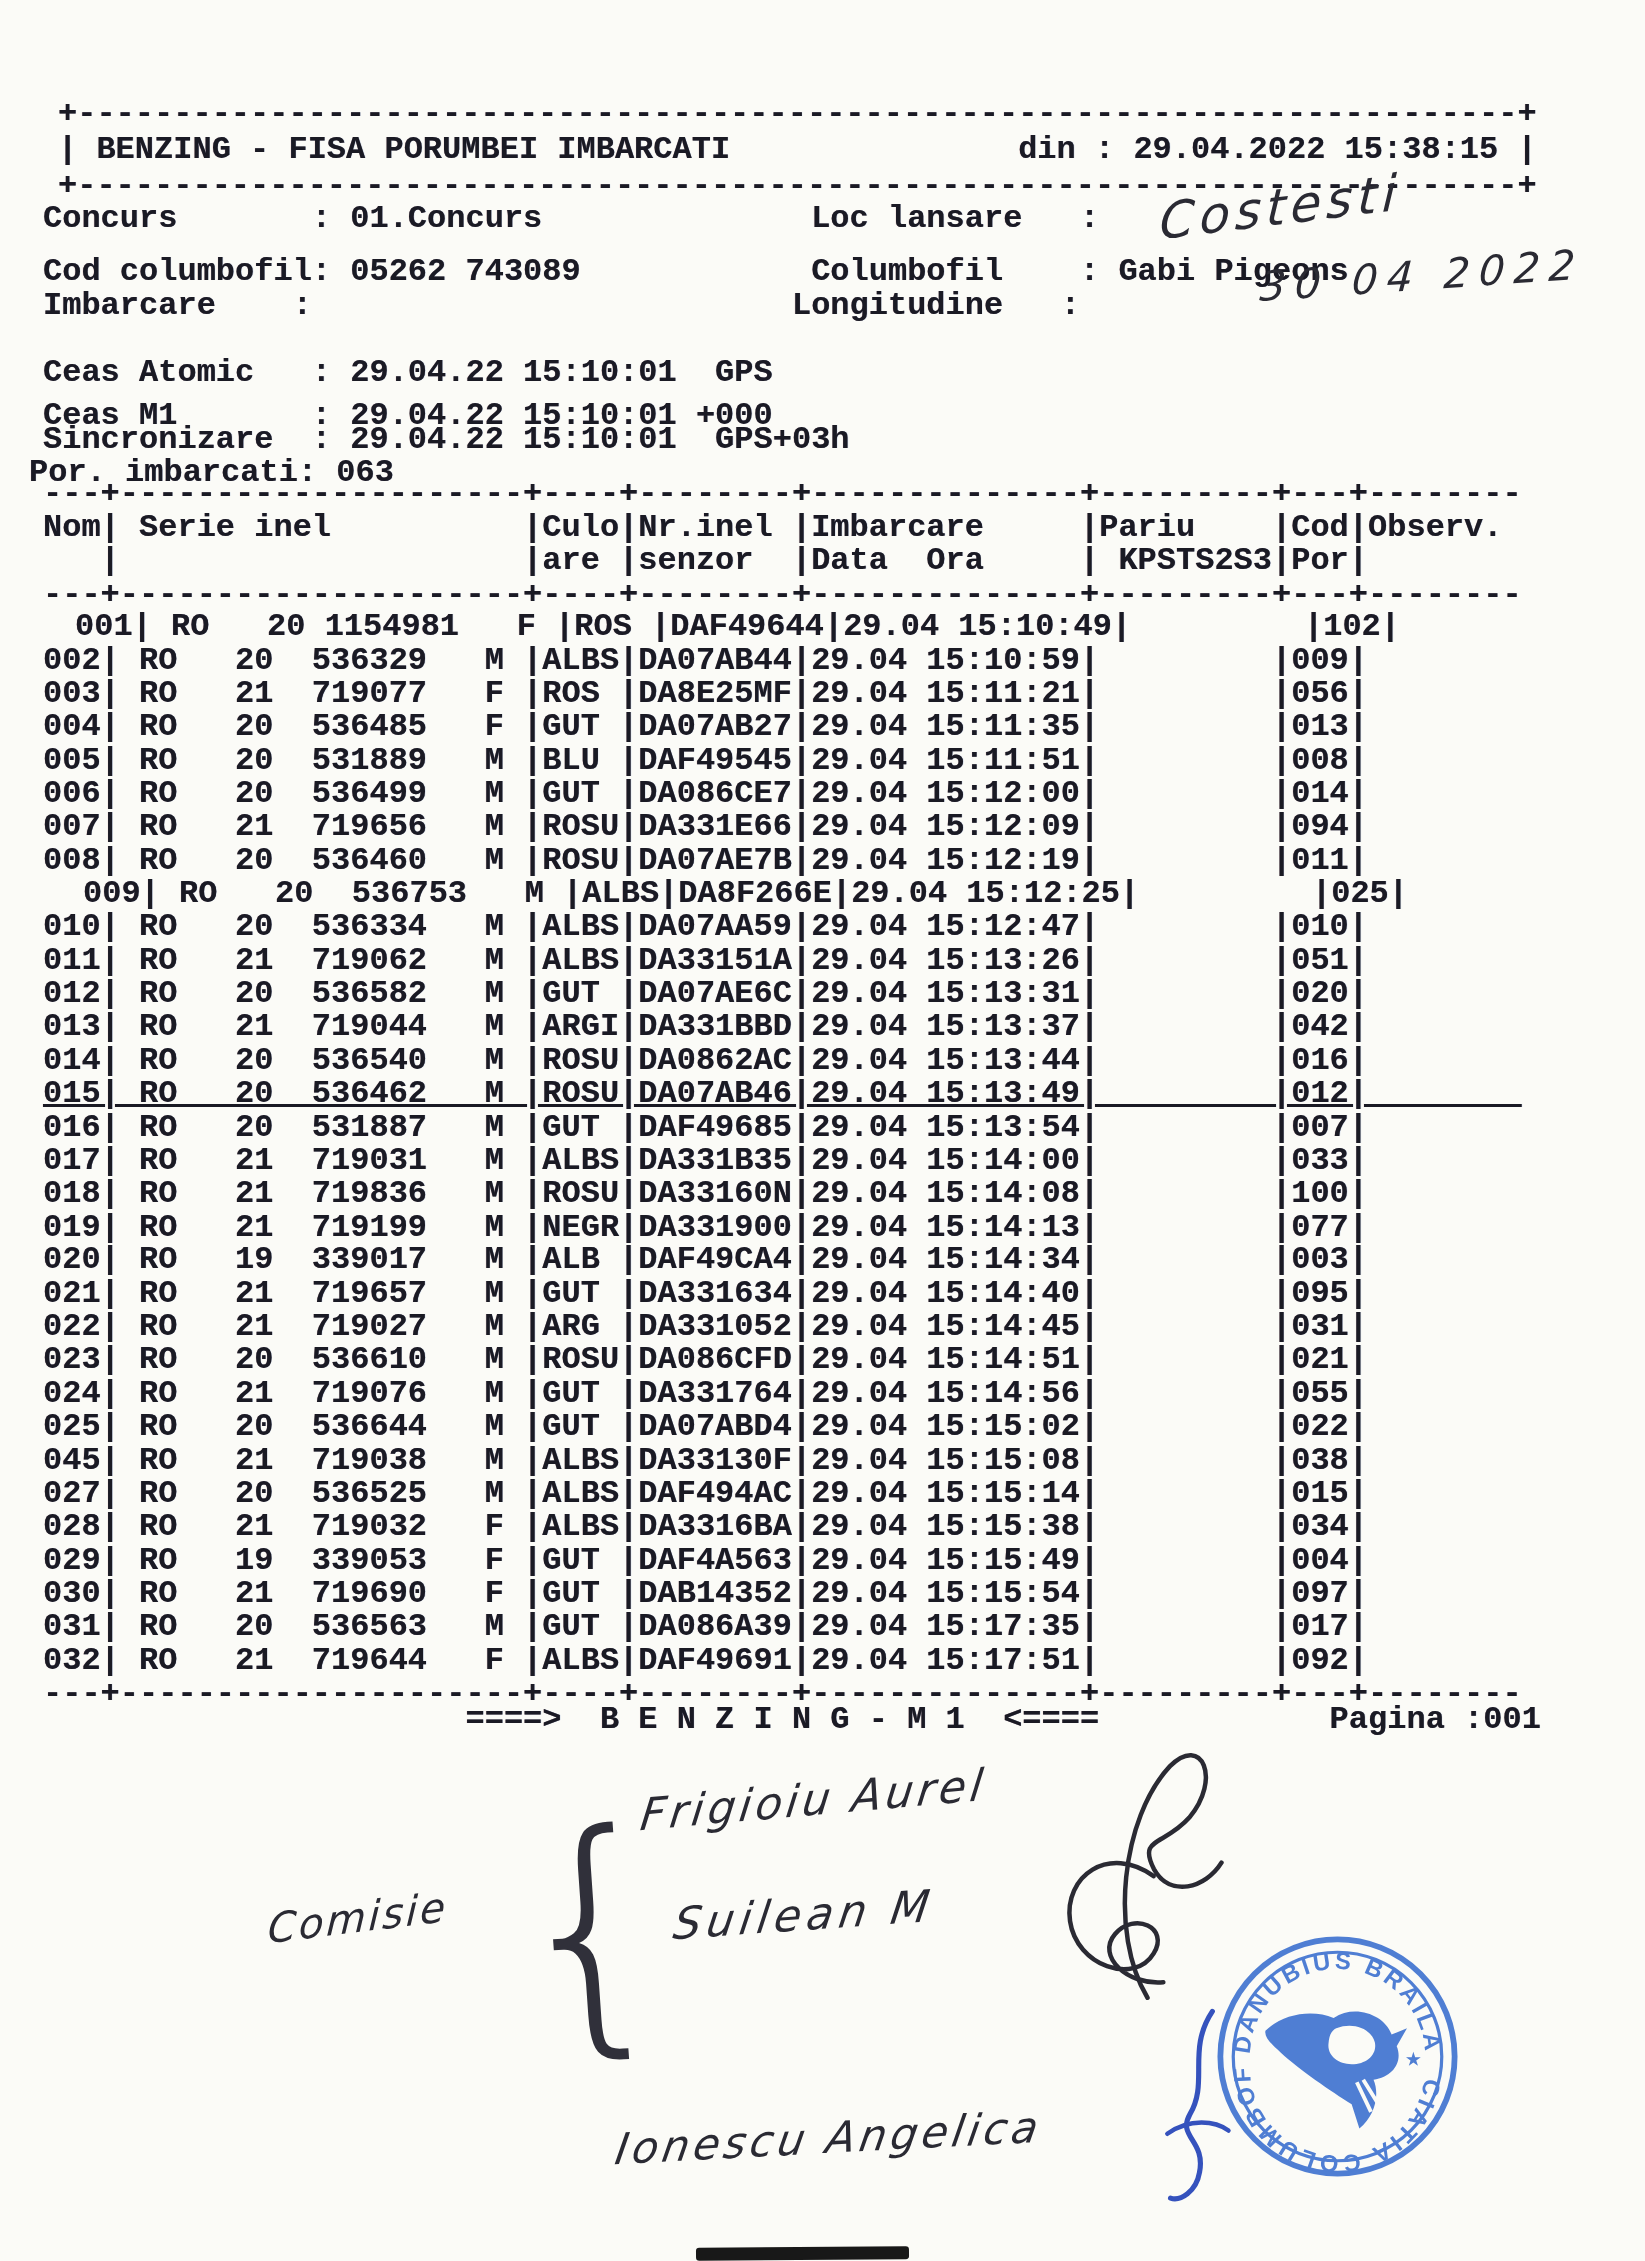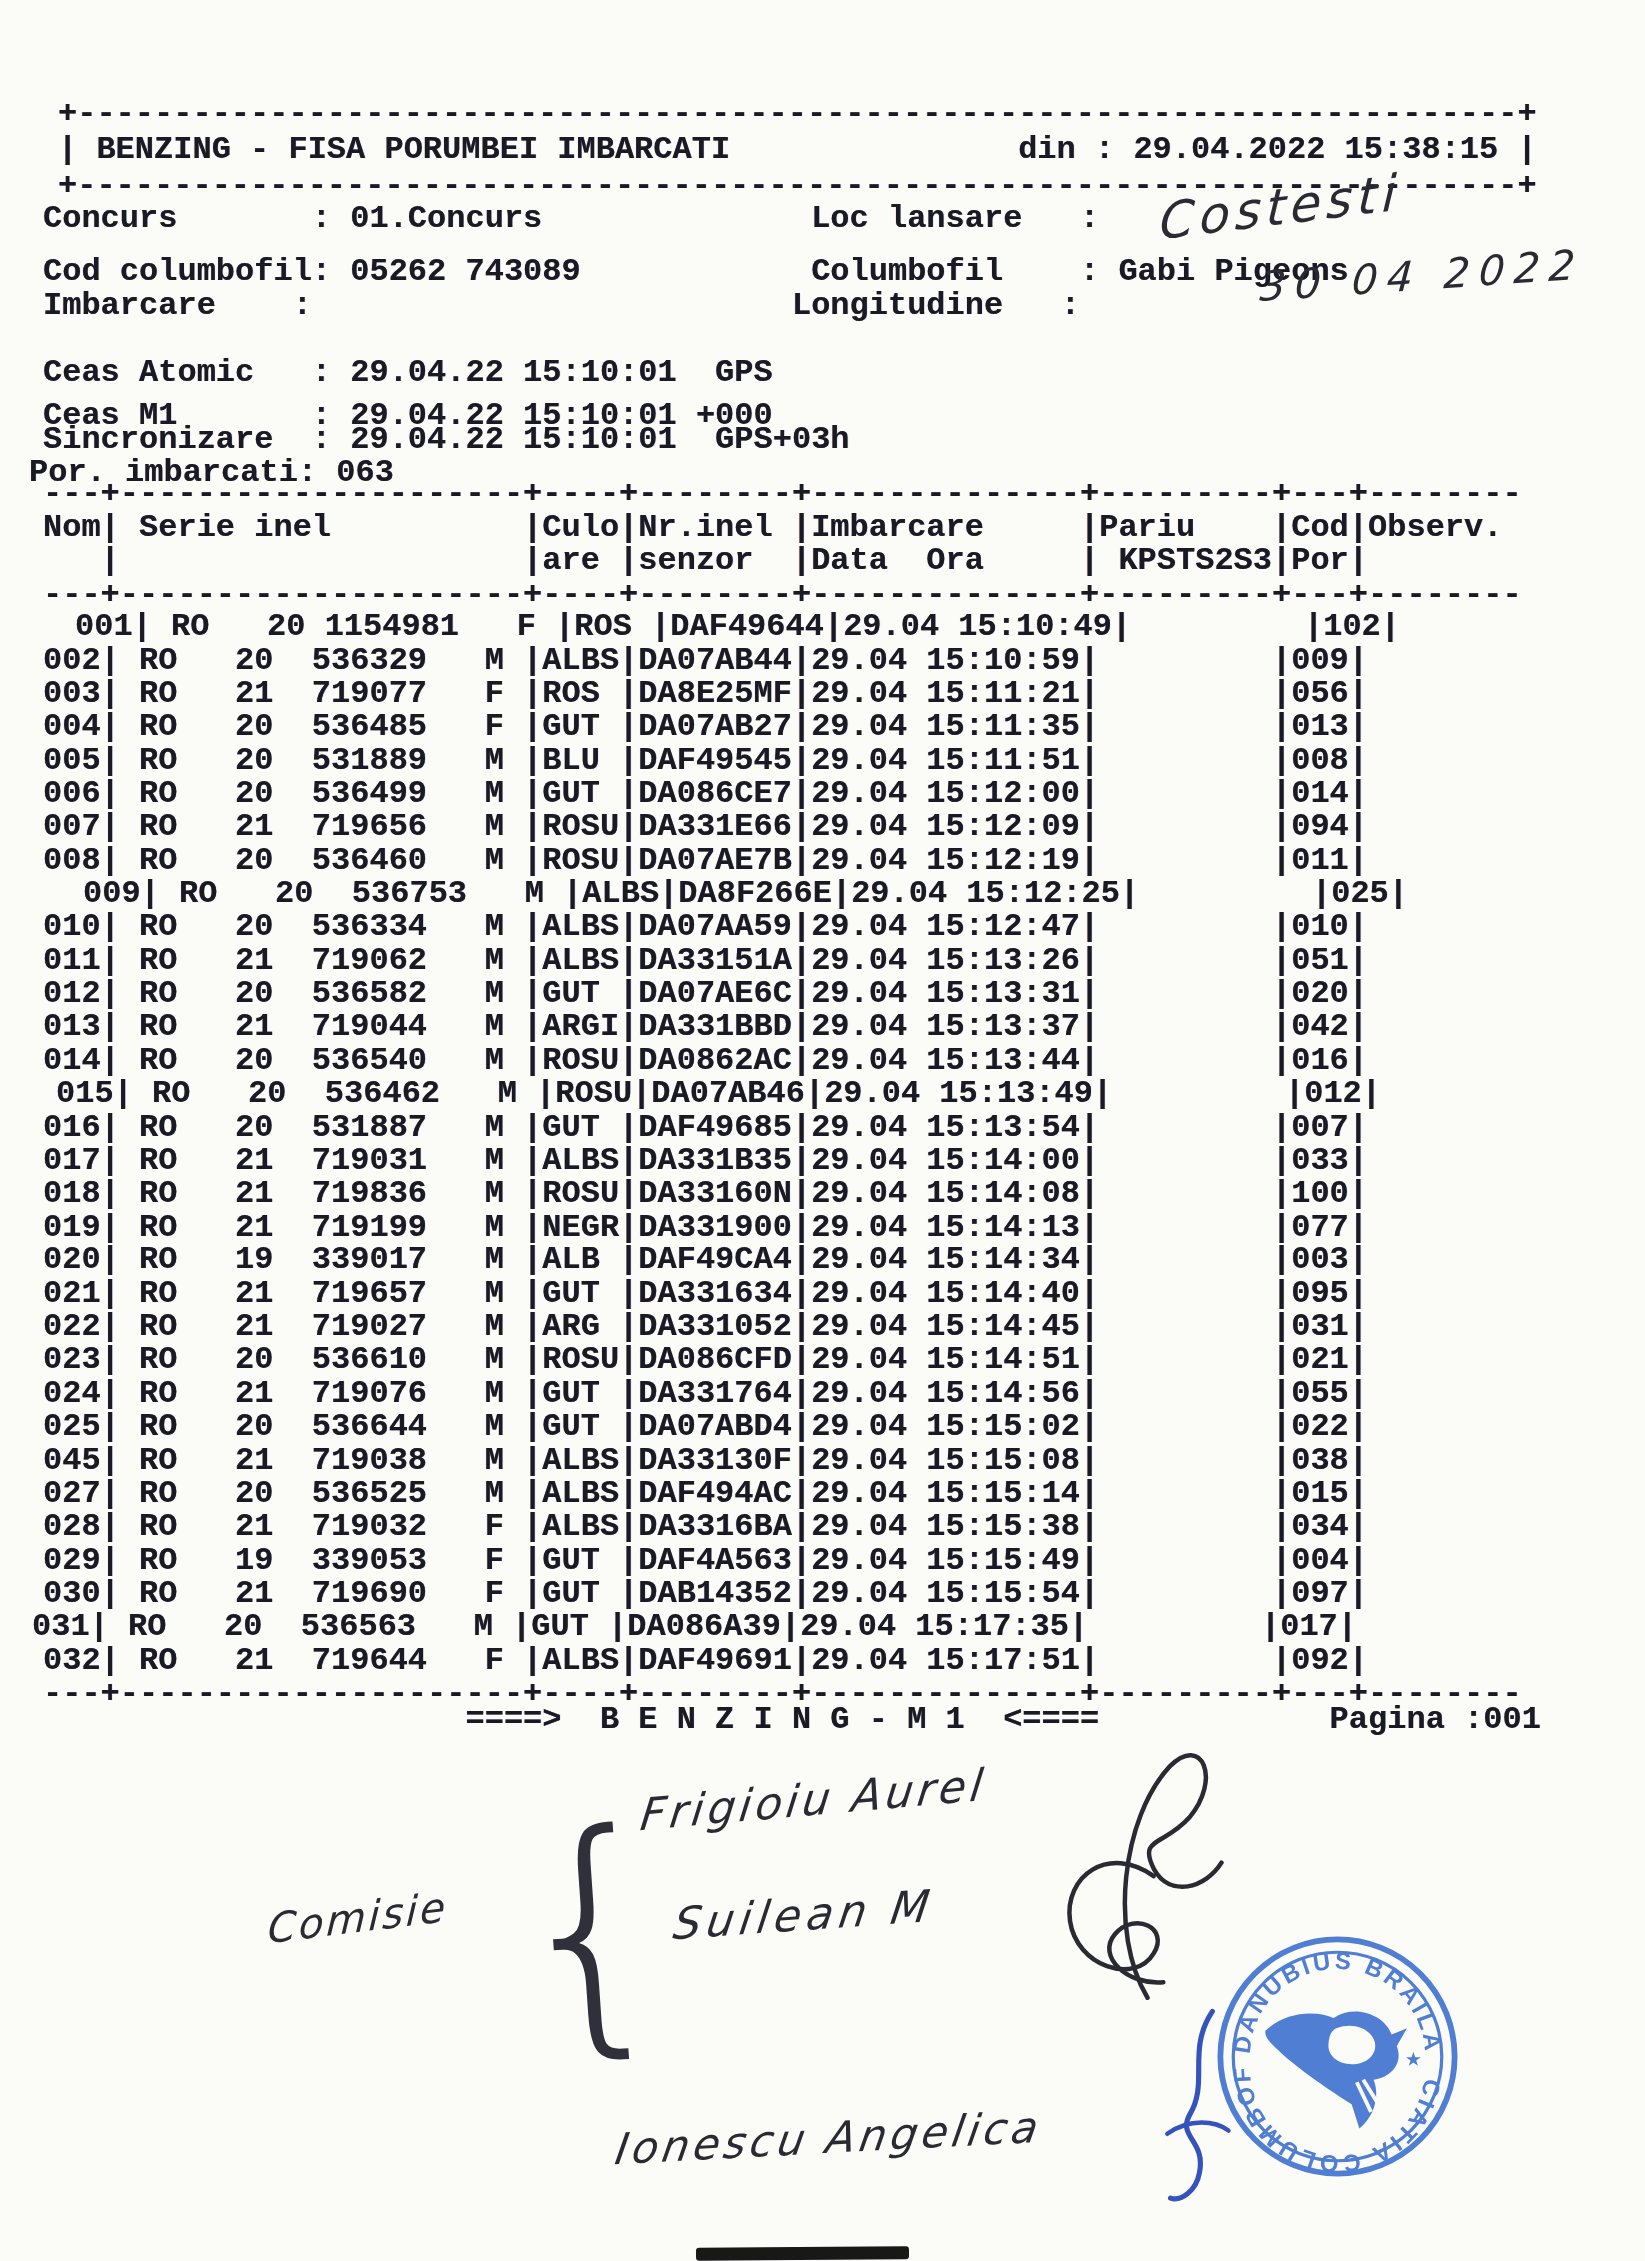--- a/index.html
+++ b/index.html
@@ -72,37 +72,37 @@
       <div class="mono" style="left: 43px; top: 744px;">005| RO   20  531889   M |BLU |DAF49545|29.04 15:11:51|         |008|        </div>
       <div class="mono" style="left: 43px; top: 777px;">006| RO   20  536499   M |GUT |DA086CE7|29.04 15:12:00|         |014|        </div>
       <div class="mono" style="left: 43px; top: 810px; text-align: center;">007| RO   21  719656   M |ROSU|DA331E66|29.04 15:12:09|         |094|        </div>
       <div class="mono" style="left: 43px; top: 844px;">008| RO   20  536460   M |ROSU|DA07AE7B|29.04 15:12:19|         |011|        </div>
       <div class="mono" style="left: 43px; top: 877px; margin-left: 40px;">009| RO   20  536753   M |ALBS|DA8F266E|29.04 15:12:25|         |025|        </div>
       <div class="mono" style="left: 43px; top: 910px;">010| RO   20  536334   M |ALBS|DA07AA59|29.04 15:12:47|         |010|        </div>
       <div class="mono" style="left: 43px; top: 944px;">011| RO   21  719062   M |ALBS|DA33151A|29.04 15:13:26|         |051|        </div>
       <div class="mono" style="left: 43px; top: 977px;">012| RO   20  536582   M |GUT |DA07AE6C|29.04 15:13:31|         |020|        </div>
       <div class="mono" style="left: 43px; top: 1010px;">013| RO   21  719044   M |ARGI|DA331BBD|29.04 15:13:37|         |042|        </div>
       <div class="mono" style="left: 43px; top: 1044px;">014| RO   20  536540   M |ROSU|DA0862AC|29.04 15:13:44|         |016|        </div>
-      <div class="mono" style="left: 56px; top: 1077px;">015| RO   20  536462   M |ROSU|DA07AB46|29.04 15:13:49|         |012|        </div>
+      <div class="mono" style="left: 43px; top: 1077px; text-decoration: underline;">015| RO   20  536462   M |ROSU|DA07AB46|29.04 15:13:49|         |012|        </div>
       <div class="mono" style="left: 43px; top: 1111px;">016| RO   20  531887   M |GUT |DAF49685|29.04 15:13:54|         |007|        </div>
       <div class="mono" style="left: 43px; top: 1144px;">017| RO   21  719031   M |ALBS|DA331B35|29.04 15:14:00|         |033|        </div>
       <div class="mono" style="left: 43px; top: 1177px;">018| RO   21  719836   M |ROSU|DA33160N|29.04 15:14:08|         |100|        </div>
       <div class="mono" style="left: 43px; top: 1211px;">019| RO   21  719199   M |NEGR|DA331900|29.04 15:14:13|         |077|        </div>
       <div class="mono" style="left: 43px; top: 1243px;">020| RO   19  339017   M |ALB |DAF49CA4|29.04 15:14:34|         |003|        </div>
       <div class="mono" style="left: 43px; top: 1277px;">021| RO   21  719657   M |GUT |DA331634|29.04 15:14:40|         |095|        </div>
       <div class="mono" style="left: 43px; top: 1310px;">022| RO   21  719027   M |ARG |DA331052|29.04 15:14:45|         |031|        </div>
       <div class="mono" style="left: 43px; top: 1343px;">023| RO   20  536610   M |ROSU|DA086CFD|29.04 15:14:51|         |021|        </div>
       <div class="mono" style="left: 43px; top: 1377px;">024| RO   21  719076   M |GUT |DA331764|29.04 15:14:56|         |055|        </div>
       <div class="mono" style="left: 43px; top: 1410px;">025| RO   20  536644   M |GUT |DA07ABD4|29.04 15:15:02|         |022|        </div>
       <div class="mono" style="left: 43px; top: 1444px;">045| RO   21  719038   M |ALBS|DA33130F|29.04 15:15:08|         |038|        </div>
       <div class="mono" style="left: 43px; top: 1477px;">027| RO   20  536525   M |ALBS|DAF494AC|29.04 15:15:14|         |015|        </div>
       <div class="mono" style="left: 43px; top: 1510px;">028| RO   21  719032   F |ALBS|DA3316BA|29.04 15:15:38|         |034|        </div>
       <div class="mono" style="left: 43px; top: 1544px;">029| RO   19  339053   F |GUT |DAF4A563|29.04 15:15:49|         |004|        </div>
       <div class="mono" style="left: 43px; top: 1577px;">030| RO   21  719690   F |GUT |DAB14352|29.04 15:15:54|         |097|        </div>
-      <div class="mono" style="left: 32px; top: 1610px; text-align: right;">031| RO   20  536563   M |GUT |DA086A39|29.04 15:17:35|         |017|        </div>
+      <div class="mono" style="left: 43px; top: 1610px; text-align: right;">031| RO   20  536563   M |GUT |DA086A39|29.04 15:17:35|         |017|        </div>
       <div class="mono" style="left: 43px; top: 1644px;">032| RO   21  719644   F |ALBS|DAF49691|29.04 15:17:51|         |092|        </div>
       <div class="mono" style="left: 43px; top: 1677px;">---+---------------------+----+--------+--------------+---------+---+--------</div>
       <div class="mono" style="left: 43px; top: 1703px;">                      ====&gt;  B E N Z I N G - M 1  &lt;====            Pagina :001</div>
     </div>
 
   <div class="hw hw-loc" style="left:1160px;top:193px;">Costesti</div>
   <div class="hw hw-date" style="left:1260px;top:263px;">30 04 2022</div>
 
   <div class="hw hw-sig1" style="left:641px;top:1789px;">Frigioiu Aurel</div>
   <svg class="svg-abs" style="left:1051px;top:1740px;" width="193" height="271" viewBox="0 0 300 420">

